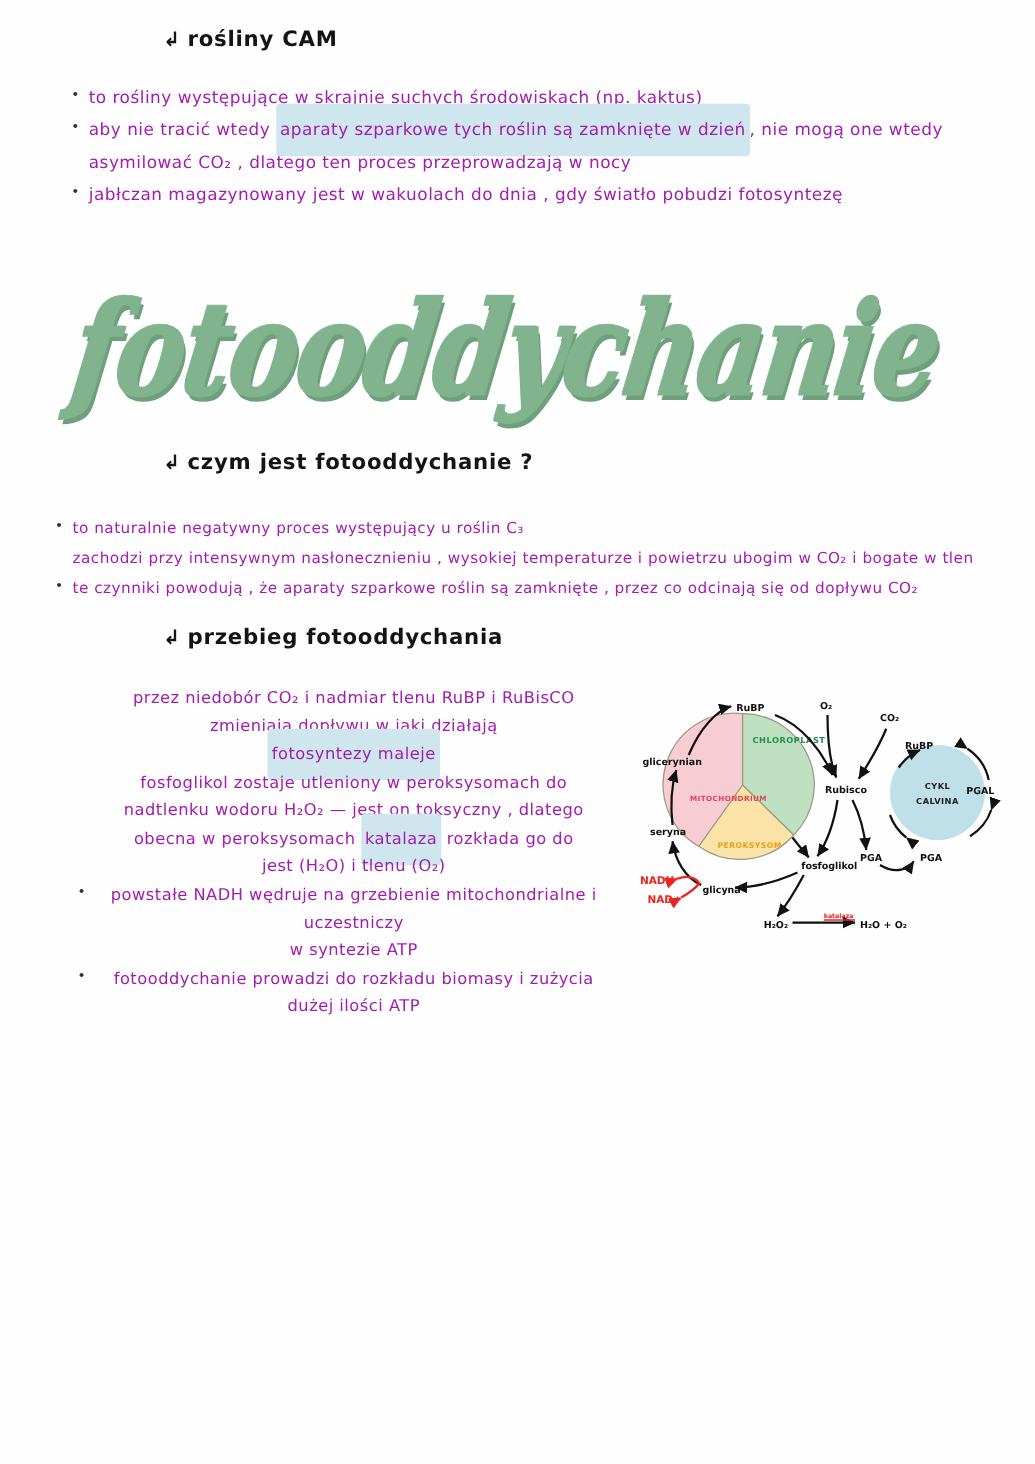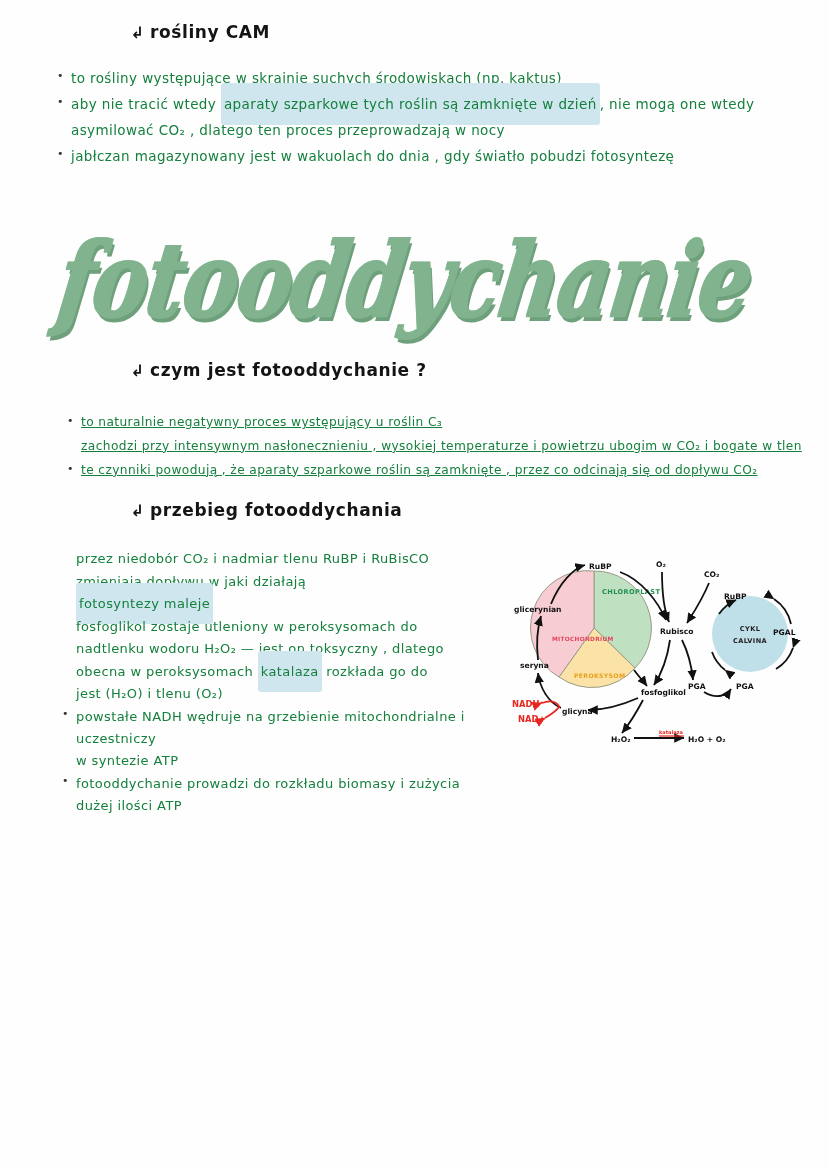--- a/index.html
+++ b/index.html
@@ -23,21 +23,21 @@
     width: 828px;
     height: 1171px;
     background: #fefefe;
   }
 
   
   .hand {
     font-family: "DejaVu Sans", sans-serif;
     font-weight: 400;
     letter-spacing: 0.4px;
-    color: #15803d;
+    color: #a21caf;
   }
 
   .section-head {
     position: absolute;
     font-family: "DejaVu Sans", sans-serif;
     font-weight: 700;
     font-size: 17px;
     letter-spacing: 0.6px;
     color: #141414;
     white-space: nowrap;
@@ -111,37 +111,36 @@
     -webkit-text-stroke: 2px #80b38e;
     transform: skewX(-8deg) scaleY(1.25);
     transform-origin: left center;
     white-space: nowrap;
   }
 
   
   #head-czym { left: 130px; top: 360px; }
 
   #list-czym {
-    left: 65px;
+    left: 42px;
     top: 413px;
     width: 740px;
     font-size: 12.2px;
-    text-decoration: underline;
   }
 
   
   #head-przebieg { left: 130px; top: 500px; }
 
   #list-przebieg {
     left: 60px;
     top: 548px;
     width: 430px;
     font-size: 13px;
   }
-  #list-przebieg li { margin-bottom: 1px; line-height: 1.66; }
+  #list-przebieg li { margin-bottom: 1px; line-height: 1.66; text-align: center; }
 
   
   #diagram {
     position: absolute;
     left: 512px;
     top: 552px;
     width: 305px;
     height: 215px;
   }
   #diagram svg { display: block; }

